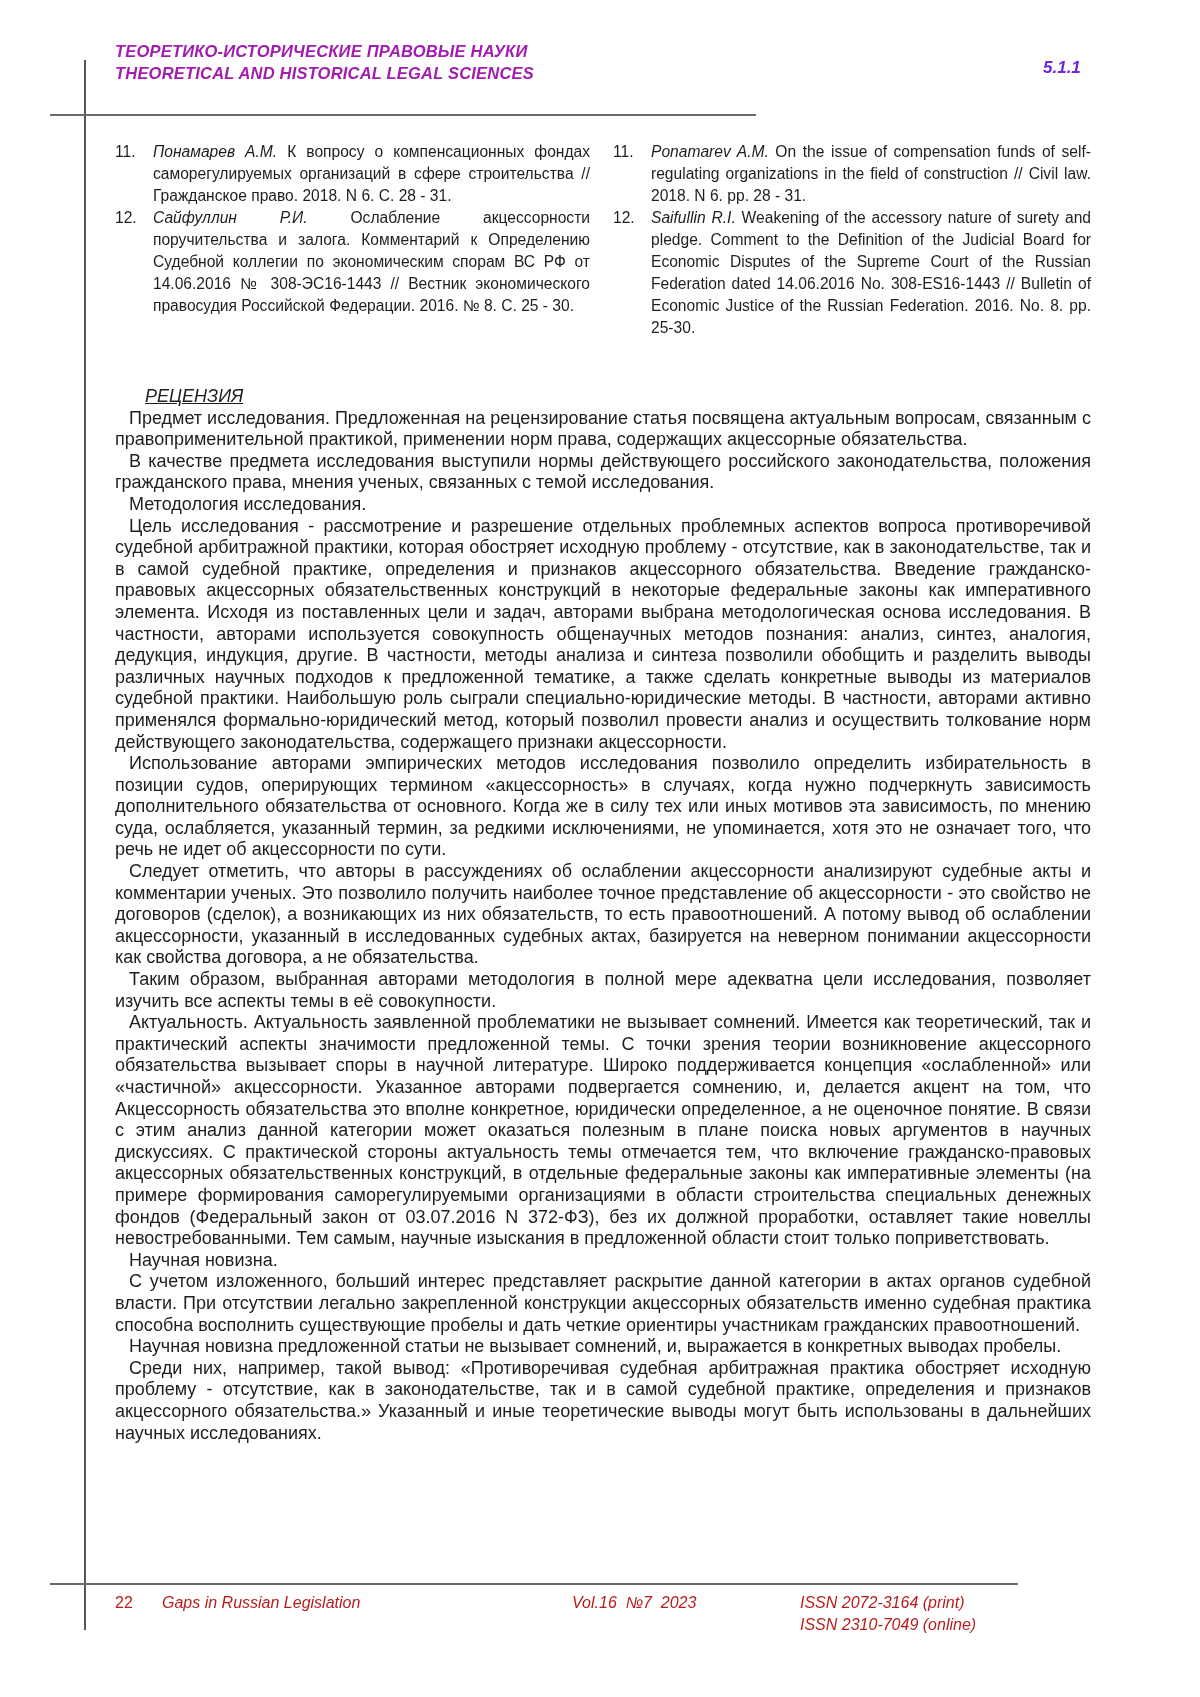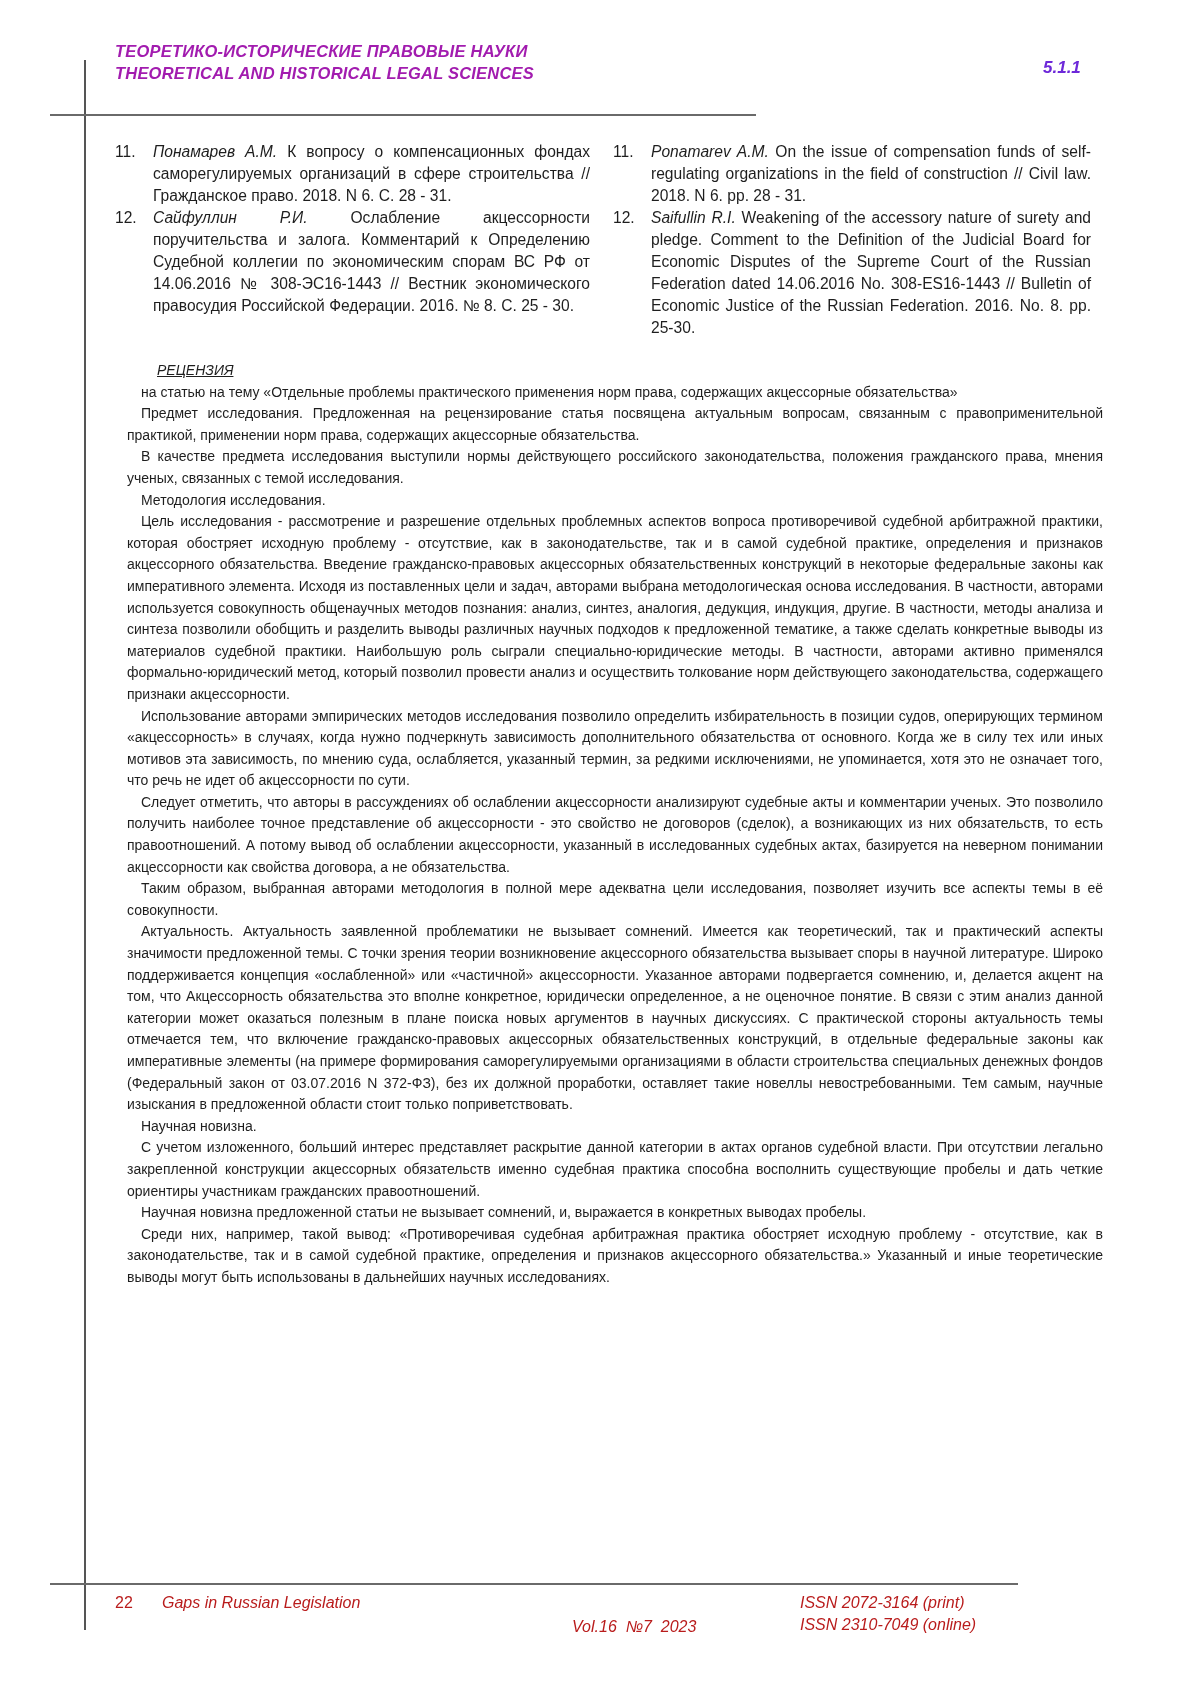--- a/index.html
+++ b/index.html
@@ -9,27 +9,27 @@
   .hline-bottom { position: absolute; left: 50px; top: 1583px; width: 968px; height: 2px; background: #6a6a6a; }
   .header-title { position: absolute; left: 115px; top: 40px; font-weight: bold; font-style: italic; font-size: 16.5px; line-height: 22px; letter-spacing: 0.2px; color: #a21caf; }
   .header-code { position: absolute; left: 1043px; top: 58px; font-weight: bold; font-style: italic; font-size: 17px; color: #6d28d9; }
   .refs { position: absolute; top: 141px; font-size: 15.6px; line-height: 22px; }
   .refs.ru { left: 115px; width: 475px; }
   .refs.en { left: 613px; width: 478px; }
   .ref { display: flex; }
   .ref .num { width: 38px; flex: 0 0 38px; }
   .ref .txt { flex: 1; text-align: justify; }
   .ref .author { font-style: italic; }
-  .review { position: absolute; left: 115px; top: 360px; width: 976px; font-size: 14px; line-height: 21.6px; margin-left: 12px; }
+  .review { position: absolute; left: 115px; top: 386px; width: 976px; font-size: 18px; line-height: 21.6px; }
   .review .head { padding-left: 30px; font-style: italic; text-decoration: underline; margin-bottom: 0; }
   .review p { margin: 0; text-indent: 14px; text-align: justify; }
   .footer { position: absolute; top: 1592px; font-style: italic; font-size: 16px; line-height: 22px; color: #b91c1c; }
   .f-page { left: 115px; font-style: normal; }
   .f-journal { left: 162px; }
-  .f-vol { left: 572px; margin-top: 24px; }
+  .f-vol { left: 572px; }
   .f-issn { left: 800px; width: 290px; text-align: left; }
 </style>
 </head>
 <body>
 
 <div class="vline"></div>
 <div class="hline-top"></div>
 <div class="hline-bottom"></div>
 
 <div class="header-title">
@@ -55,21 +55,20 @@
     <span class="txt"><span class="author">Ponamarev A.M.</span><span> On the issue of compensation funds of self-regulating organizations in the field of construction // Civil law. 2018. N 6. pp. 28 - 31.</span></span>
   </div>
   <div class="ref">
     <span class="num">12.</span>
     <span class="txt"><span class="author">Saifullin R.I.</span><span> Weakening of the accessory nature of surety and pledge. Comment to the Definition of the Judicial Board for Economic Disputes of the Supreme Court of the Russian Federation dated 14.06.2016 No. 308-ES16-1443 // Bulletin of Economic Justice of the Russian Federation. 2016. No. 8. pp. 25-30.</span></span>
   </div>
 </div>
 
 <div class="review">
   <div class="head">РЕЦЕНЗИЯ</div>
-  <p>на статью на тему «Отдельные проблемы практического применения норм права, содержащих акцессорные обязательства»</p>
   <p>Предмет исследования. Предложенная на рецензирование статья посвящена актуальным вопросам, связанным с правоприменительной практикой, применении норм права, содержащих акцессорные обязательства.</p>
   <p>В качестве предмета исследования выступили нормы действующего российского законодательства, положения гражданского права, мнения ученых, связанных с темой исследования.</p>
   <p>Методология исследования.</p>
   <p>Цель исследования - рассмотрение и разрешение отдельных проблемных аспектов вопроса противоречивой судебной арбитражной практики, которая обостряет исходную проблему - отсутствие, как в законодательстве, так и в самой судебной практике, определения и признаков акцессорного обязательства. Введение гражданско-правовых акцессорных обязательственных конструкций в некоторые федеральные законы как императивного элемента. Исходя из поставленных цели и задач, авторами выбрана методологическая основа исследования. В частности, авторами используется совокупность общенаучных методов познания: анализ, синтез, аналогия, дедукция, индукция, другие. В частности, методы анализа и синтеза позволили обобщить и разделить выводы различных научных подходов к предложенной тематике, а также сделать конкретные выводы из материалов судебной практики. Наибольшую роль сыграли специально-юридические методы. В частности, авторами активно применялся формально-юридический метод, который позволил провести анализ и осуществить толкование норм действующего законодательства, содержащего признаки акцессорности.</p>
   <p>Использование авторами эмпирических методов исследования позволило определить избирательность в позиции судов, оперирующих термином «акцессорность» в случаях, когда нужно подчеркнуть зависимость дополнительного обязательства от основного. Когда же в силу тех или иных мотивов эта зависимость, по мнению суда, ослабляется, указанный термин, за редкими исключениями, не упоминается, хотя это не означает того, что речь не идет об акцессорности по сути.</p>
   <p>Следует отметить, что авторы в рассуждениях об ослаблении акцессорности анализируют судебные акты и комментарии ученых. Это позволило получить наиболее точное представление об акцессорности - это свойство не договоров (сделок), а возникающих из них обязательств, то есть правоотношений. А потому вывод об ослаблении акцессорности, указанный в исследованных судебных актах, базируется на неверном понимании акцессорности как свойства договора, а не обязательства.</p>
   <p>Таким образом, выбранная авторами методология в полной мере адекватна цели исследования, позволяет изучить все аспекты темы в её совокупности.</p>
   <p>Актуальность. Актуальность заявленной проблематики не вызывает сомнений. Имеется как теоретический, так и практический аспекты значимости предложенной темы. С точки зрения теории возникновение акцессорного обязательства вызывает споры в научной литературе. Широко поддерживается концепция «ослабленной» или «частичной» акцессорности. Указанное авторами подвергается сомнению, и, делается акцент на том, что Акцессорность обязательства это вполне конкретное, юридически определенное, а не оценочное понятие. В связи с этим анализ данной категории может оказаться полезным в плане поиска новых аргументов в научных дискуссиях. С практической стороны актуальность темы отмечается тем, что включение гражданско-правовых акцессорных обязательственных конструкций, в отдельные федеральные законы как императивные элементы (на примере формирования саморегулируемыми организациями в области строительства специальных денежных фондов (Федеральный закон от 03.07.2016 N 372-ФЗ), без их должной проработки, оставляет такие новеллы невостребованными. Тем самым, научные изыскания в предложенной области стоит только поприветствовать.</p>
   <p>Научная новизна.</p>
   <p>С учетом изложенного, больший интерес представляет раскрытие данной категории в актах органов судебной власти. При отсутствии легально закрепленной конструкции акцессорных обязательств именно судебная практика способна восполнить существующие пробелы и дать четкие ориентиры участникам гражданских правоотношений.</p>

